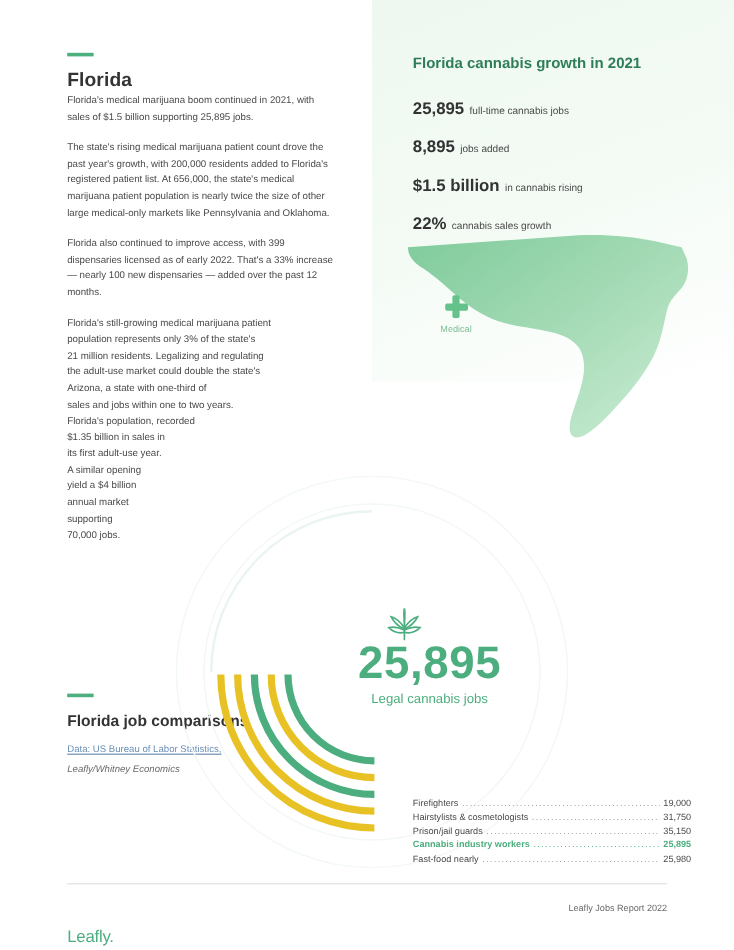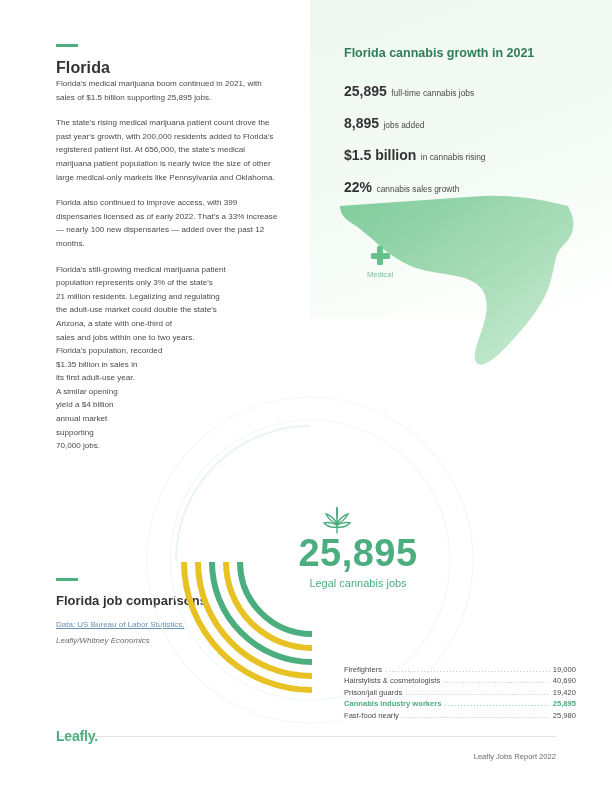--- a/index.html
+++ b/index.html
@@ -106,22 +106,22 @@
   .cmp-row .val { white-space: nowrap; }
   .cmp-row.hl .nm, .cmp-row.hl .val { color: #4cae7e; font-weight: bold; }
   .cmp-row.hl .dots { color: #4cae7e; }
 
   
   .footer-line {
     position: absolute; left: 56px; top: 736px; width: 500px; height: 1px;
     background: #e2e2e2;
   }
   .logo {
-    position: absolute; left: 56px; top: 728px;
-    font-size: 14px; font-weight: bold; color: #4cae7e; letter-spacing: -.2px;
+    position: absolute; left: 56px; top: 772px;
+    font-size: 14px; font-weight: normal; color: #4cae7e; letter-spacing: -.2px;
   }
   .footer-right {
     position: absolute; right: 56px; top: 752px;
     font-size: 7.6px; color: #6a6a6a;
   }
 </style>
 </head>
 <body>
 
 <div class="page">
@@ -245,26 +245,26 @@
 
   <div class="cmp">
     <div class="cmp-row">
       <span class="nm">Firefighters</span>
       <span class="dots">...........................................................</span>
       <span class="val">19,000</span>
     </div>
     <div class="cmp-row">
       <span class="nm">Hairstylists &amp; cosmetologists</span>
       <span class="dots">...........................................................</span>
-      <span class="val">40,690</span>
+      <span class="val">31,750</span>
     </div>
     <div class="cmp-row">
       <span class="nm">Prison/jail guards</span>
       <span class="dots">...........................................................</span>
-      <span class="val">19,420</span>
+      <span class="val">35,150</span>
     </div>
     <div class="cmp-row hl">
       <span class="nm">Cannabis industry workers</span>
       <span class="dots">...........................................................</span>
       <span class="val">25,895</span>
     </div>
     <div class="cmp-row">
       <span class="nm">Fast-food nearly</span>
       <span class="dots">...........................................................</span>
       <span class="val">25,980</span>

